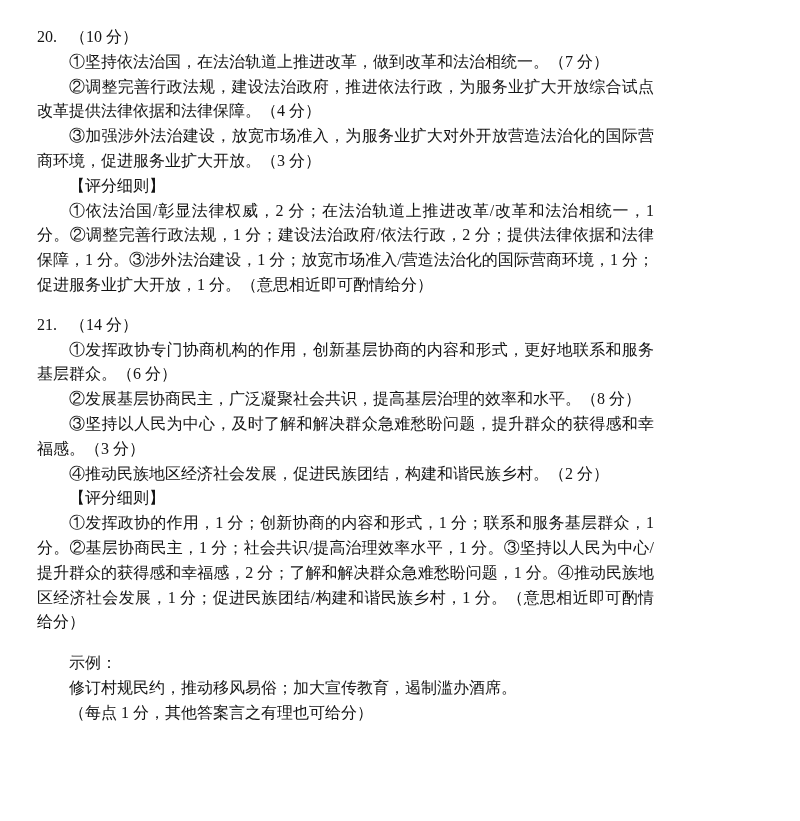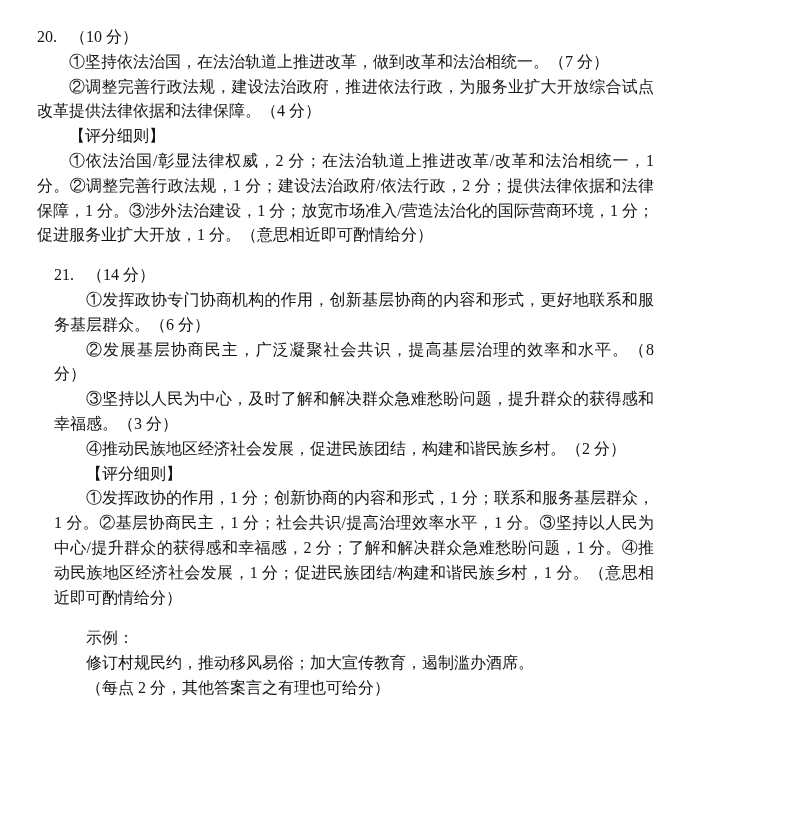--- a/index.html
+++ b/index.html
@@ -35,51 +35,51 @@
   }
   .sub-header {
     padding-left: 6px;
     white-space: nowrap;
   }
   .sub-label {
     margin-right: 8px;
   }
   .section-q21 {
     margin-top: 15px;
-    margin-left: 17px;
   }
   .part2 {
     margin-top: 16px;
   }
 </style>
 </head>
 <body>
 
 <div class="page">
 
   <section class="section-q20">
     <p class="q-header"><span class="q-num">20.</span><span>（10 分）</span></p>
     <p class="first-indent">①坚持依法治国，在法治轨道上推进改革，做到改革和法治相统一。（7 分）</p>
     <p class="first-indent">②调整完善行政法规，建设法治政府，推进依法行政，为服务业扩大开放综合试点改革提供法律依据和法律保障。（4 分）</p>
+    <p class="first-indent">③加强涉外法治建设，放宽市场准入，为服务业扩大对外开放营造法治化的国际营商环境，促进服务业扩大开放。（3 分）</p>
     <p class="first-indent">【评分细则】</p>
     <p class="first-indent">①依法治国/彰显法律权威，2 分；在法治轨道上推进改革/改革和法治相统一，1 分。②调整完善行政法规，1 分；建设法治政府/依法行政，2 分；提供法律依据和法律保障，1 分。③涉外法治建设，1 分；放宽市场准入/营造法治化的国际营商环境，1 分；促进服务业扩大开放，1 分。（意思相近即可酌情给分）</p>
   </section>
 
   <section class="section-q21">
     <p class="q-header"><span class="q-num">21.</span><span>（14 分）</span></p>
 
     <div>
       <p class="first-indent">①发挥政协专门协商机构的作用，创新基层协商的内容和形式，更好地联系和服务基层群众。（6 分）</p>
       <p class="first-indent">②发展基层协商民主，广泛凝聚社会共识，提高基层治理的效率和水平。（8 分）</p>
       <p class="first-indent">③坚持以人民为中心，及时了解和解决群众急难愁盼问题，提升群众的获得感和幸福感。（3 分）</p>
       <p class="first-indent">④推动民族地区经济社会发展，促进民族团结，构建和谐民族乡村。（2 分）</p>
       <p class="first-indent">【评分细则】</p>
       <p class="first-indent">①发挥政协的作用，1 分；创新协商的内容和形式，1 分；联系和服务基层群众，1 分。②基层协商民主，1 分；社会共识/提高治理效率水平，1 分。③坚持以人民为中心/提升群众的获得感和幸福感，2 分；了解和解决群众急难愁盼问题，1 分。④推动民族地区经济社会发展，1 分；促进民族团结/构建和谐民族乡村，1 分。（意思相近即可酌情给分）</p>
     </div>
 
     <div class="part2">
       <p class="first-indent">示例：</p>
       <p class="first-indent">修订村规民约，推动移风易俗；加大宣传教育，遏制滥办酒席。</p>
-      <p class="first-indent">（每点 2 分，其他答案言之有理也可给分）</p>
+      <p class="first-indent">（每点 1 分，其他答案言之有理也可给分）</p>
     </div>
   </section>
 
 </div>
 
 </body></html>

